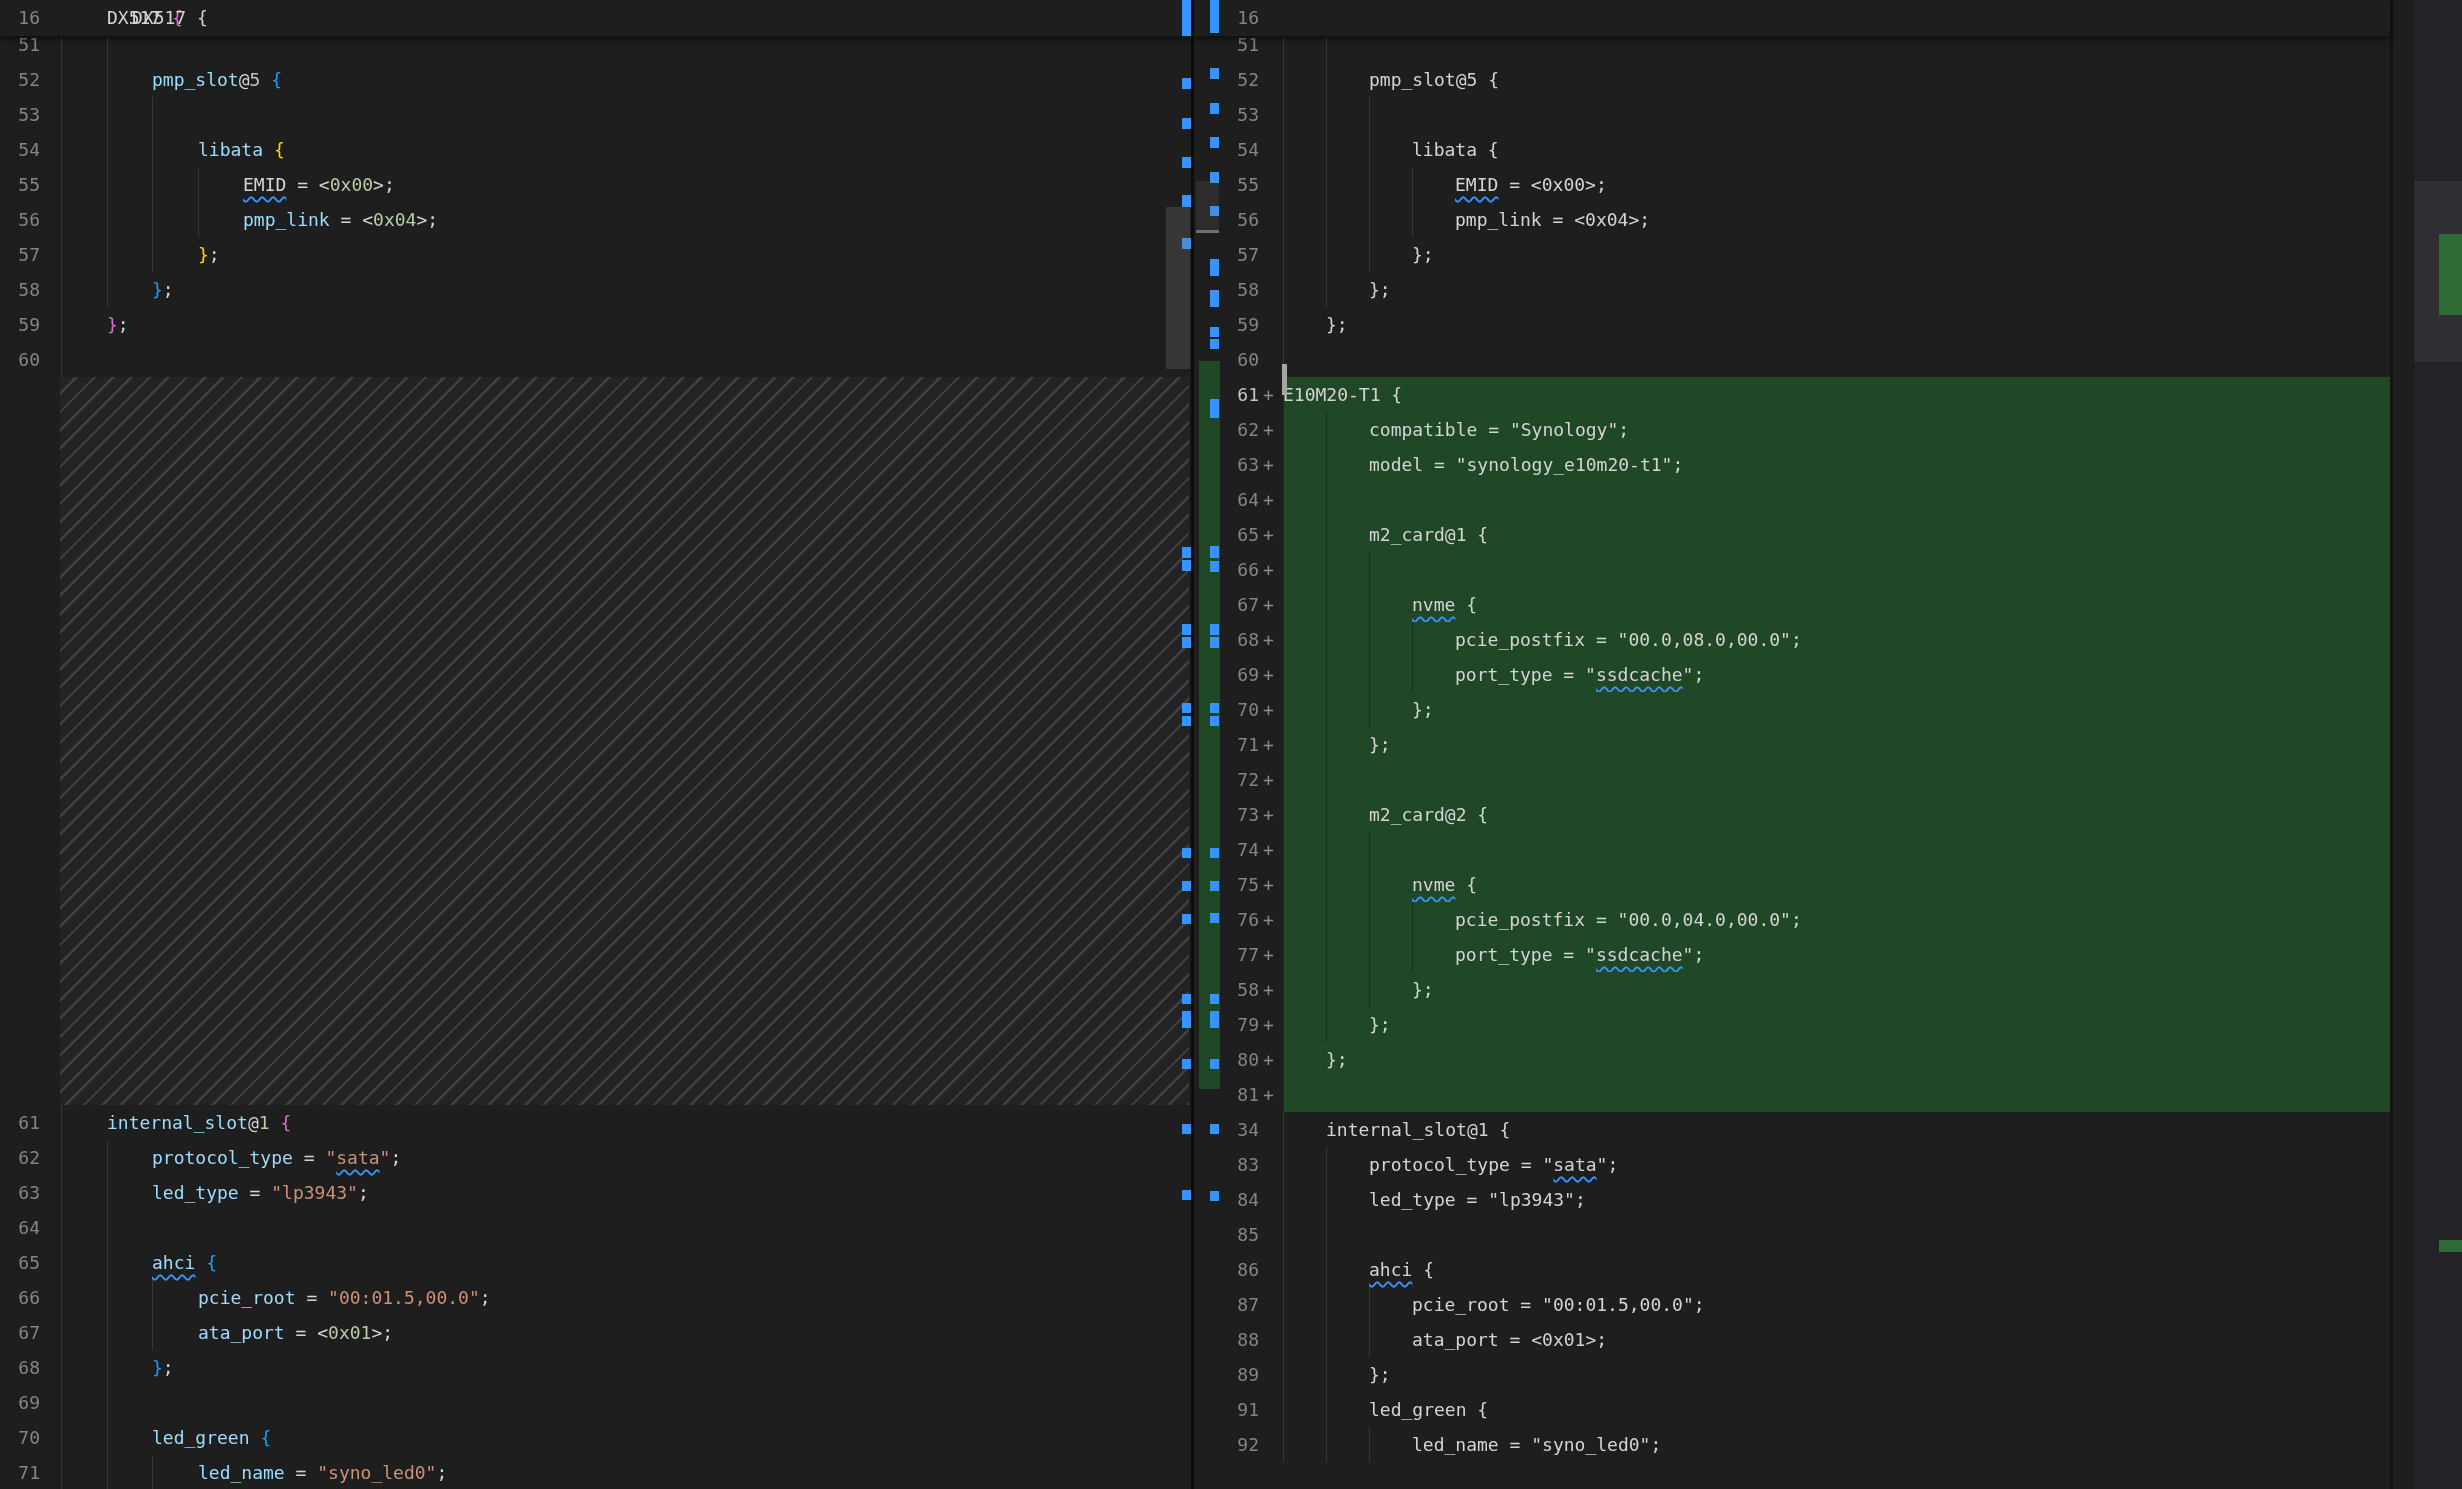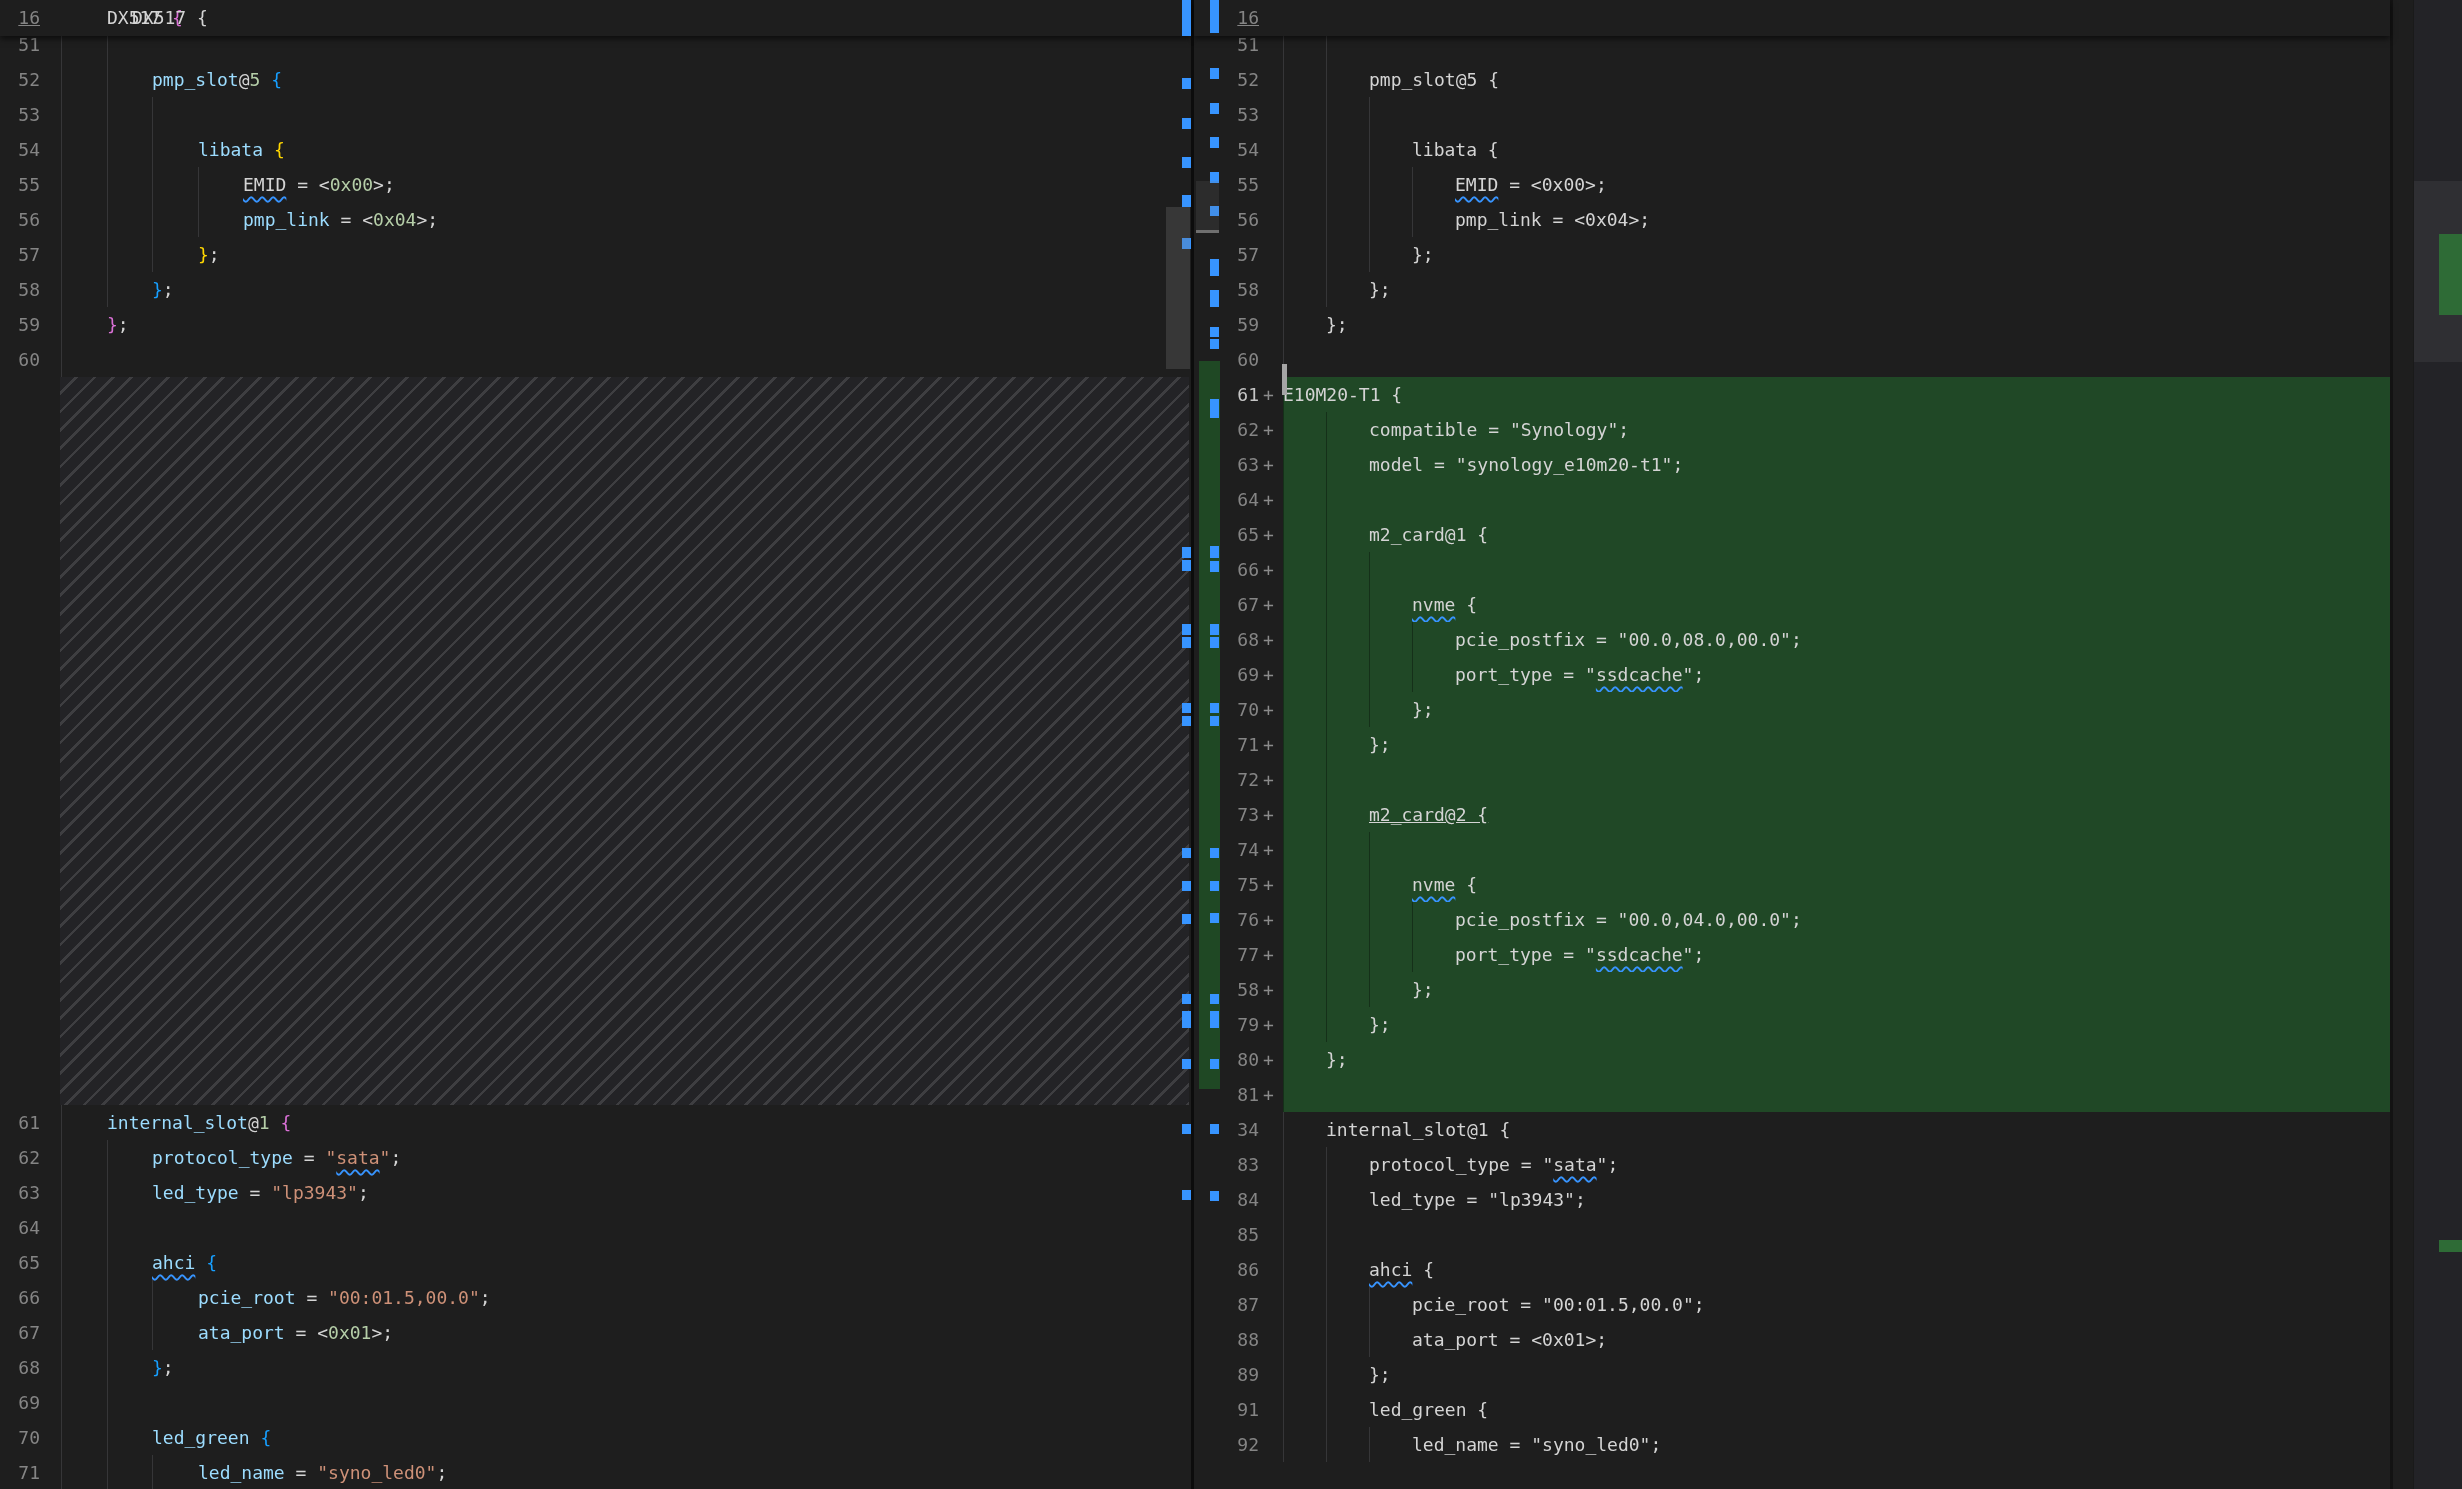--- a/index.html
+++ b/index.html
@@ -25,21 +25,21 @@
   .tok-p{color:#d4d4d4;} .tok-b{color:#9cdcfe;} .tok-n{color:#b5cea8;} .tok-s{color:#ce9178;}
   .tok-g{color:#ffd700;} .tok-m{color:#da70d6;} .tok-u{color:#179fff;}
   .wavy{text-decoration-line:underline;text-decoration-style:wavy;text-decoration-color:#3794ff;
         text-decoration-thickness:1.8px;text-underline-offset:5px;text-decoration-skip-ink:none;}
   .filler{height:728px;margin-left:60px;width:1129px;
           background:repeating-linear-gradient(135deg,#232326 0 10.4px,#3e3e41 10.4px 13px);}
   .sticky{position:absolute;top:0;left:0;height:36px;line-height:36px;font-size:18px;background:#1e1e1e;
           z-index:5;box-shadow:0 2.5px 5.8px rgba(0,0,0,0.55);white-space:pre;}
   .pane-left  .sticky{width:1191px;}
   .pane-right .sticky{width:1196px;}
-  .sticky .ln{position:absolute;top:0;text-decoration:underline;}
+  .sticky .ln{position:absolute;top:0;}
   .sticky .stxt{position:absolute;top:0;}
   .pane-left  .sticky .stxt{left:107px;}
   .pane-right .sticky .stxt{left:1326px;margin-left:-1194px;left:132px;}
   .ruler{position:absolute;top:0;height:100%;z-index:6;}
   .ruler-left{left:1181px;width:10px;}
   .ruler-right{left:1196px;width:23px;}
   .rband{position:absolute;left:2.5px;width:21px;background:#1f4824;}
   .mark{position:absolute;width:9px;background:#3794ff;}
   .ruler-left  .mark{left:0.8px;}
   .ruler-right .mark{left:14px;}
@@ -109,21 +109,21 @@
         <div class="row added"><span class="ln">63</span><span class="plus">+</span><div class="code"><span class="guide" style="left: 0px;"></span><span class="guide" style="left: 43px;"></span><span style="padding-left: 86px; display: inline-block;"><span class="tok-p">model = "synology_e10m20-t1";</span></span></div></div>
         <div class="row added"><span class="ln">64</span><span class="plus">+</span><div class="code"><span class="guide" style="left: 0px;"></span><span class="guide" style="left: 43px;"></span><span style="padding-left: 0px; display: inline-block;"></span></div></div>
         <div class="row added"><span class="ln">65</span><span class="plus">+</span><div class="code"><span class="guide" style="left: 0px;"></span><span class="guide" style="left: 43px;"></span><span style="padding-left: 86px; display: inline-block;"><span class="tok-p">m2_card@1 {</span></span></div></div>
         <div class="row added"><span class="ln">66</span><span class="plus">+</span><div class="code"><span class="guide" style="left: 0px;"></span><span class="guide" style="left: 43px;"></span><span class="guide" style="left: 86px;"></span><span style="padding-left: 0px; display: inline-block;"></span></div></div>
         <div class="row added"><span class="ln">67</span><span class="plus">+</span><div class="code"><span class="guide" style="left: 0px;"></span><span class="guide" style="left: 43px;"></span><span class="guide" style="left: 86px;"></span><span style="padding-left: 129px; display: inline-block;"><span class="tok-p wavy">nvme</span><span class="tok-p"> {</span></span></div></div>
         <div class="row added"><span class="ln">68</span><span class="plus">+</span><div class="code"><span class="guide" style="left: 0px;"></span><span class="guide" style="left: 43px;"></span><span class="guide" style="left: 86px;"></span><span class="guide" style="left: 129px;"></span><span style="padding-left: 172px; display: inline-block;"><span class="tok-p">pcie_postfix = "00.0,08.0,00.0";</span></span></div></div>
         <div class="row added"><span class="ln">69</span><span class="plus">+</span><div class="code"><span class="guide" style="left: 0px;"></span><span class="guide" style="left: 43px;"></span><span class="guide" style="left: 86px;"></span><span class="guide" style="left: 129px;"></span><span style="padding-left: 172px; display: inline-block;"><span class="tok-p">port_type = "</span><span class="tok-p wavy">ssdcache</span><span class="tok-p">";</span></span></div></div>
         <div class="row added"><span class="ln">70</span><span class="plus">+</span><div class="code"><span class="guide" style="left: 0px;"></span><span class="guide" style="left: 43px;"></span><span class="guide" style="left: 86px;"></span><span style="padding-left: 129px; display: inline-block;"><span class="tok-p">};</span></span></div></div>
         <div class="row added"><span class="ln">71</span><span class="plus">+</span><div class="code"><span class="guide" style="left: 0px;"></span><span class="guide" style="left: 43px;"></span><span style="padding-left: 86px; display: inline-block;"><span class="tok-p">};</span></span></div></div>
         <div class="row added"><span class="ln">72</span><span class="plus">+</span><div class="code"><span class="guide" style="left: 0px;"></span><span class="guide" style="left: 43px;"></span><span style="padding-left: 0px; display: inline-block;"></span></div></div>
-        <div class="row added"><span class="ln">73</span><span class="plus">+</span><div class="code"><span class="guide" style="left: 0px;"></span><span class="guide" style="left: 43px;"></span><span style="padding-left: 86px; display: inline-block; text-decoration: underline;"><span class="tok-p">m2_card@2 {</span></span></div></div>
+        <div class="row added"><span class="ln">73</span><span class="plus">+</span><div class="code"><span class="guide" style="left: 0px;"></span><span class="guide" style="left: 43px;"></span><span style="padding-left: 86px; display: inline-block;"><span class="tok-p">m2_card@2 {</span></span></div></div>
         <div class="row added"><span class="ln">74</span><span class="plus">+</span><div class="code"><span class="guide" style="left: 0px;"></span><span class="guide" style="left: 43px;"></span><span class="guide" style="left: 86px;"></span><span style="padding-left: 0px; display: inline-block;"></span></div></div>
         <div class="row added"><span class="ln">75</span><span class="plus">+</span><div class="code"><span class="guide" style="left: 0px;"></span><span class="guide" style="left: 43px;"></span><span class="guide" style="left: 86px;"></span><span style="padding-left: 129px; display: inline-block;"><span class="tok-p wavy">nvme</span><span class="tok-p"> {</span></span></div></div>
         <div class="row added"><span class="ln">76</span><span class="plus">+</span><div class="code"><span class="guide" style="left: 0px;"></span><span class="guide" style="left: 43px;"></span><span class="guide" style="left: 86px;"></span><span class="guide" style="left: 129px;"></span><span style="padding-left: 172px; display: inline-block;"><span class="tok-p">pcie_postfix = "00.0,04.0,00.0";</span></span></div></div>
         <div class="row added"><span class="ln">77</span><span class="plus">+</span><div class="code"><span class="guide" style="left: 0px;"></span><span class="guide" style="left: 43px;"></span><span class="guide" style="left: 86px;"></span><span class="guide" style="left: 129px;"></span><span style="padding-left: 172px; display: inline-block;"><span class="tok-p">port_type = "</span><span class="tok-p wavy">ssdcache</span><span class="tok-p">";</span></span></div></div>
         <div class="row added"><span class="ln">58</span><span class="plus">+</span><div class="code"><span class="guide" style="left: 0px;"></span><span class="guide" style="left: 43px;"></span><span class="guide" style="left: 86px;"></span><span style="padding-left: 129px; display: inline-block;"><span class="tok-p">};</span></span></div></div>
         <div class="row added"><span class="ln">79</span><span class="plus">+</span><div class="code"><span class="guide" style="left: 0px;"></span><span class="guide" style="left: 43px;"></span><span style="padding-left: 86px; display: inline-block;"><span class="tok-p">};</span></span></div></div>
         <div class="row added"><span class="ln">80</span><span class="plus">+</span><div class="code"><span class="guide" style="left: 0px;"></span><span style="padding-left: 43px; display: inline-block;"><span class="tok-p">};</span></span></div></div>
         <div class="row added"><span class="ln">81</span><span class="plus">+</span><div class="code"><span class="guide" style="left: 0px;"></span><span style="padding-left: 0px; display: inline-block;"></span></div></div>
         <div class="row"><span class="ln">34</span><div class="code"><span class="guide" style="left: 0px;"></span><span style="padding-left: 43px; display: inline-block;"><span class="tok-p">internal_slot@1 {</span></span></div></div>
         <div class="row"><span class="ln">83</span><div class="code"><span class="guide" style="left: 0px;"></span><span class="guide" style="left: 43px;"></span><span style="padding-left: 86px; display: inline-block;"><span class="tok-p">protocol_type = "</span><span class="tok-p wavy">sata</span><span class="tok-p">";</span></span></div></div>

